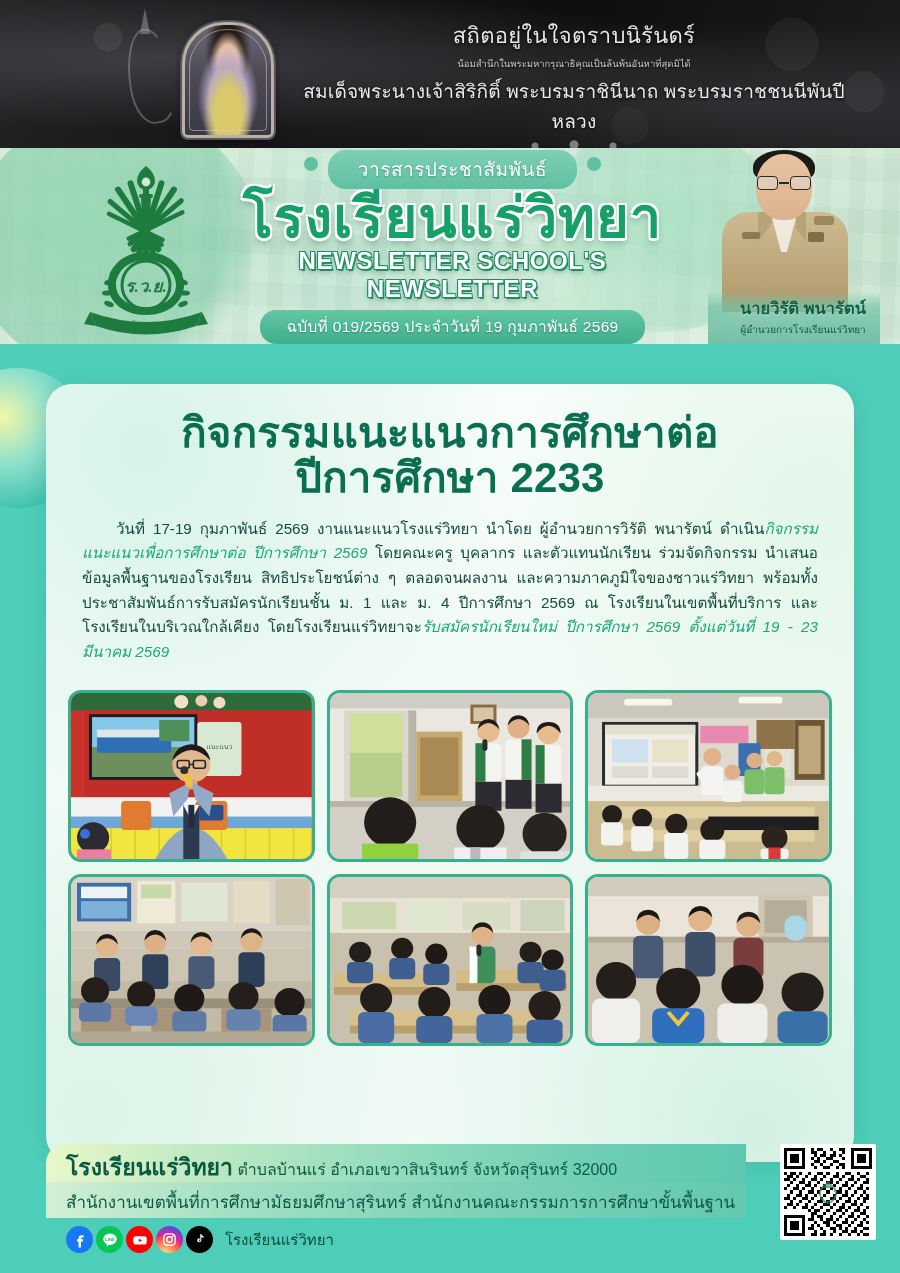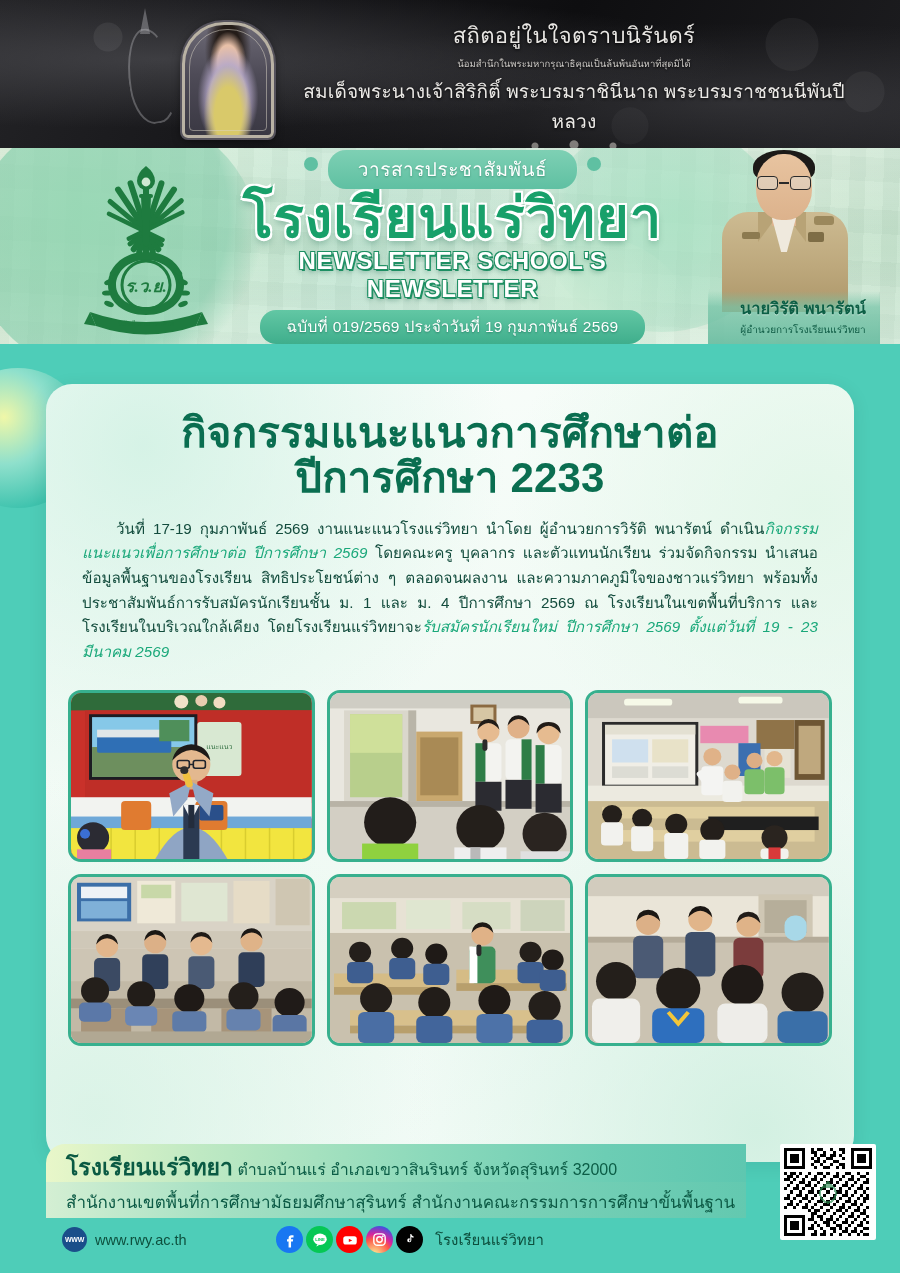--- a/index.html
+++ b/index.html
@@ -892,24 +892,20 @@
 
     <div class="footer-l1">
       <b>โรงเรียนแร่วิทยา</b>
       <span>ตำบลบ้านแร่ อำเภอเขวาสินรินทร์ จังหวัดสุรินทร์ 32000</span>
     </div>
 
     <div class="footer-l2">สำนักงานเขตพื้นที่การศึกษามัธยมศึกษาสุรินทร์   สำนักงานคณะกรรมการการศึกษาขั้นพื้นฐาน</div>
 
     <div class="footer-contacts">
 
-      <div class="contact web">
-        <span class="ic ic-www">WWW</span>
-        <span>www.rwy.ac.th</span>
-      </div>
 
 
       <div class="socials">
         <span class="soc soc-fb">
           <svg viewBox="0 0 24 24" width="18" height="18" aria-hidden="true">
             <path d="M14.5 8.5h2.2V5.6h-2.7c-2.5 0-3.9 1.5-3.9 3.9v1.6H8v2.9h2.1V22h3.3v-8h2.4l.4-2.9h-2.8V9.9c0-.9.3-1.4 1.1-1.4z" fill="#ffffff"></path>
           </svg>
         </span>
         <span class="soc soc-line">
           <svg viewBox="0 0 24 24" width="18" height="18" aria-hidden="true">

